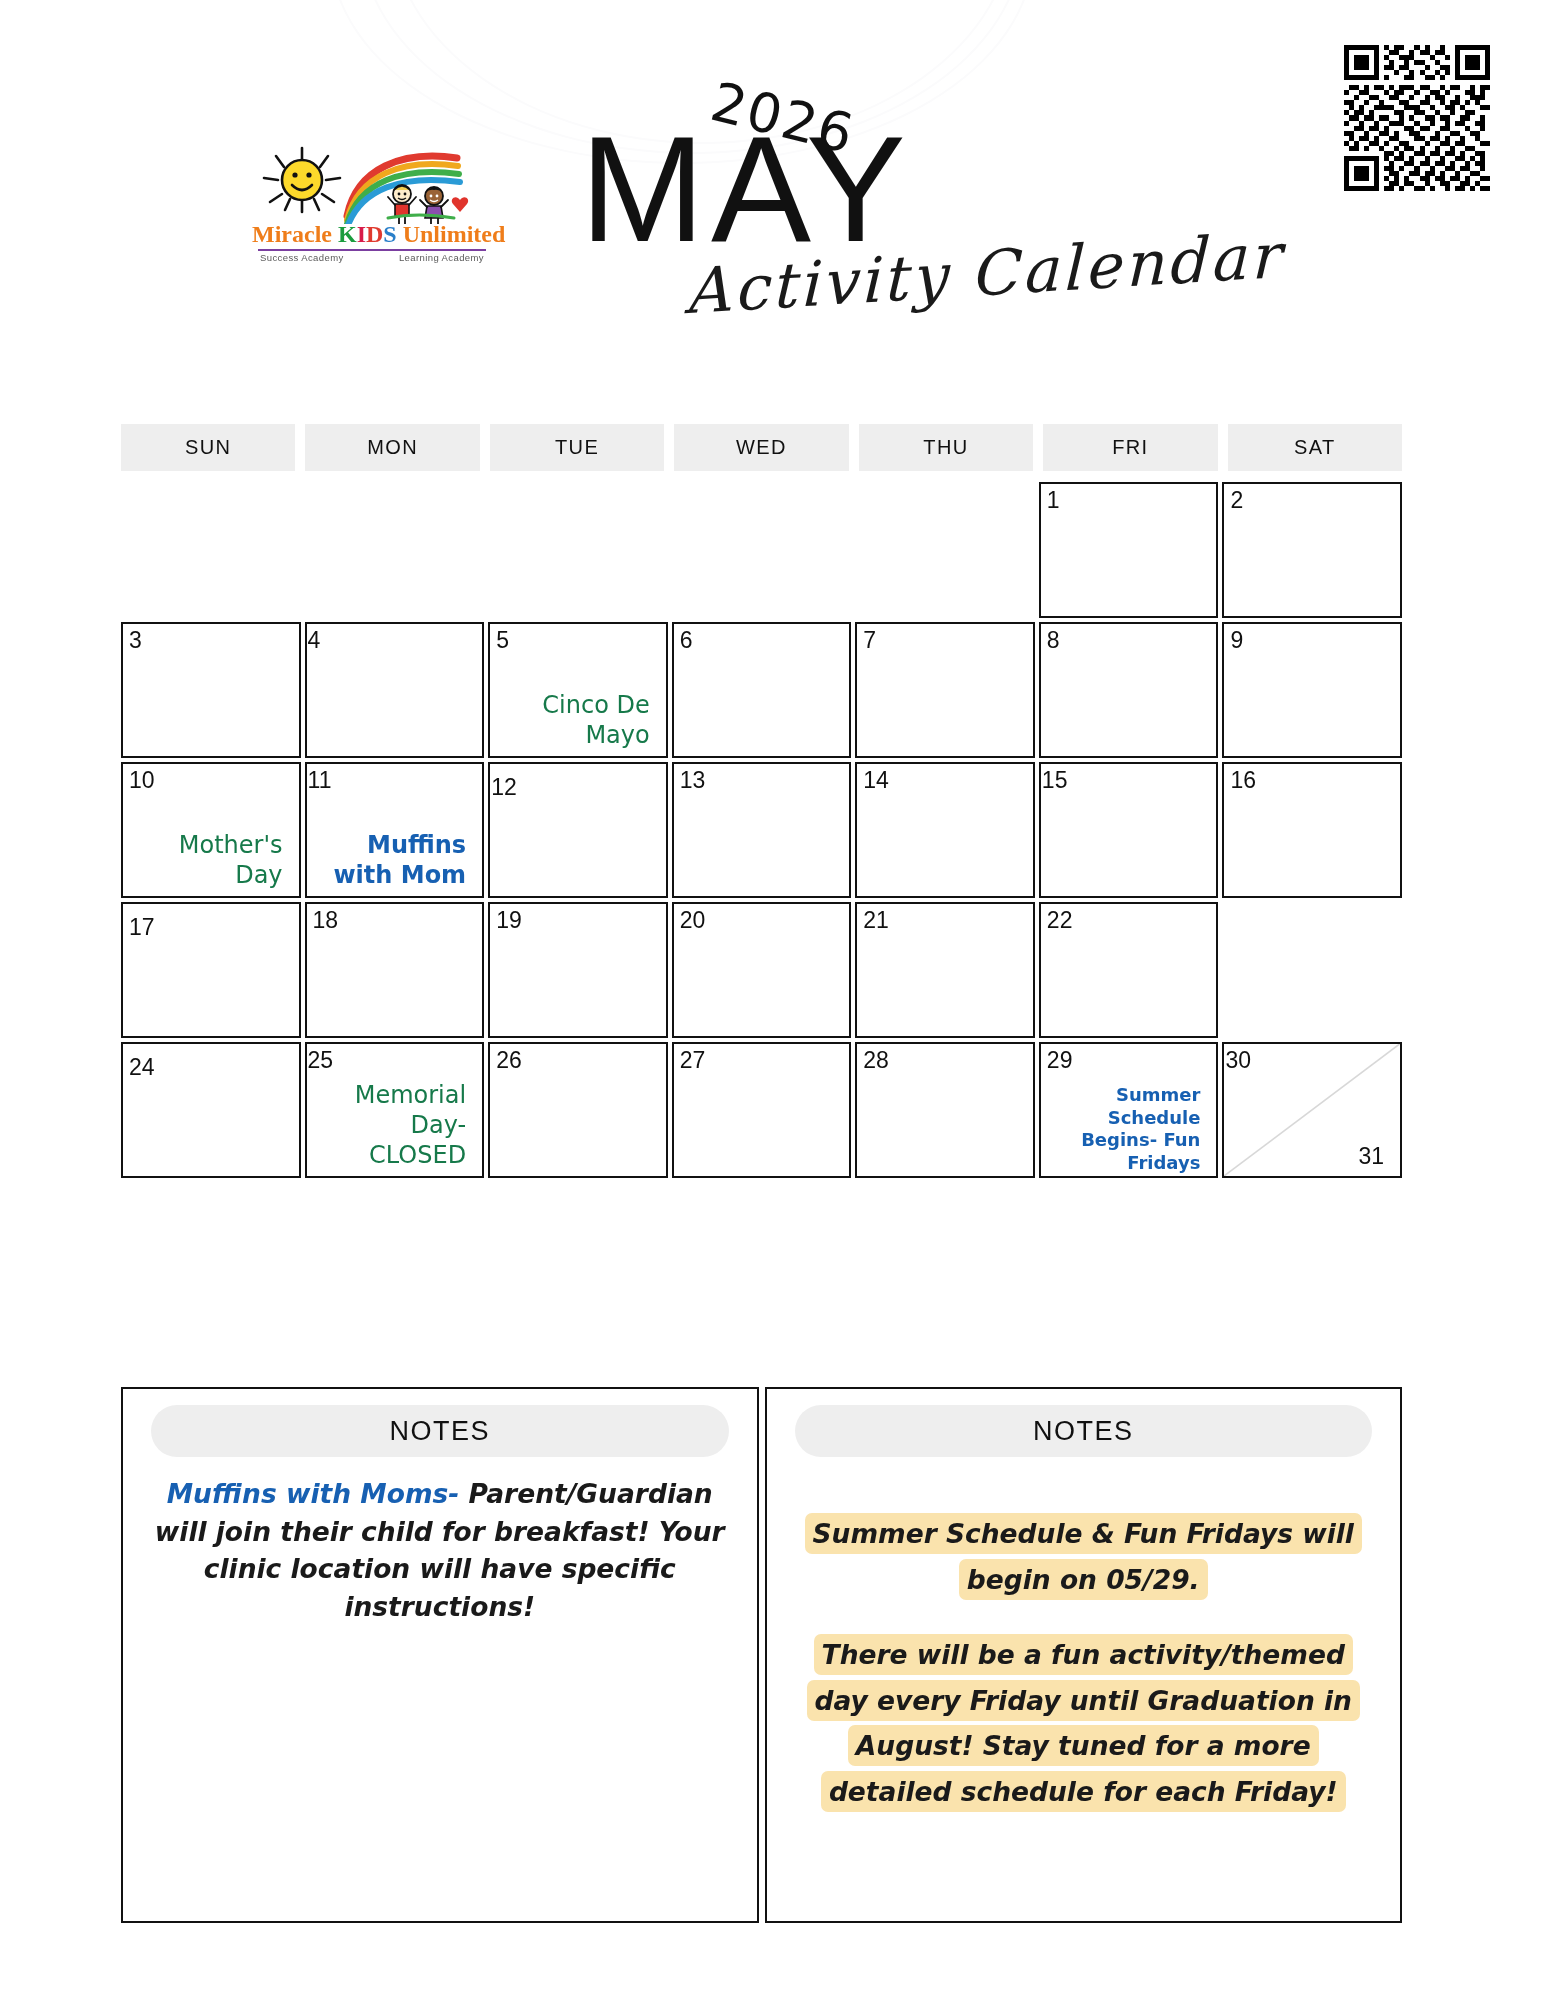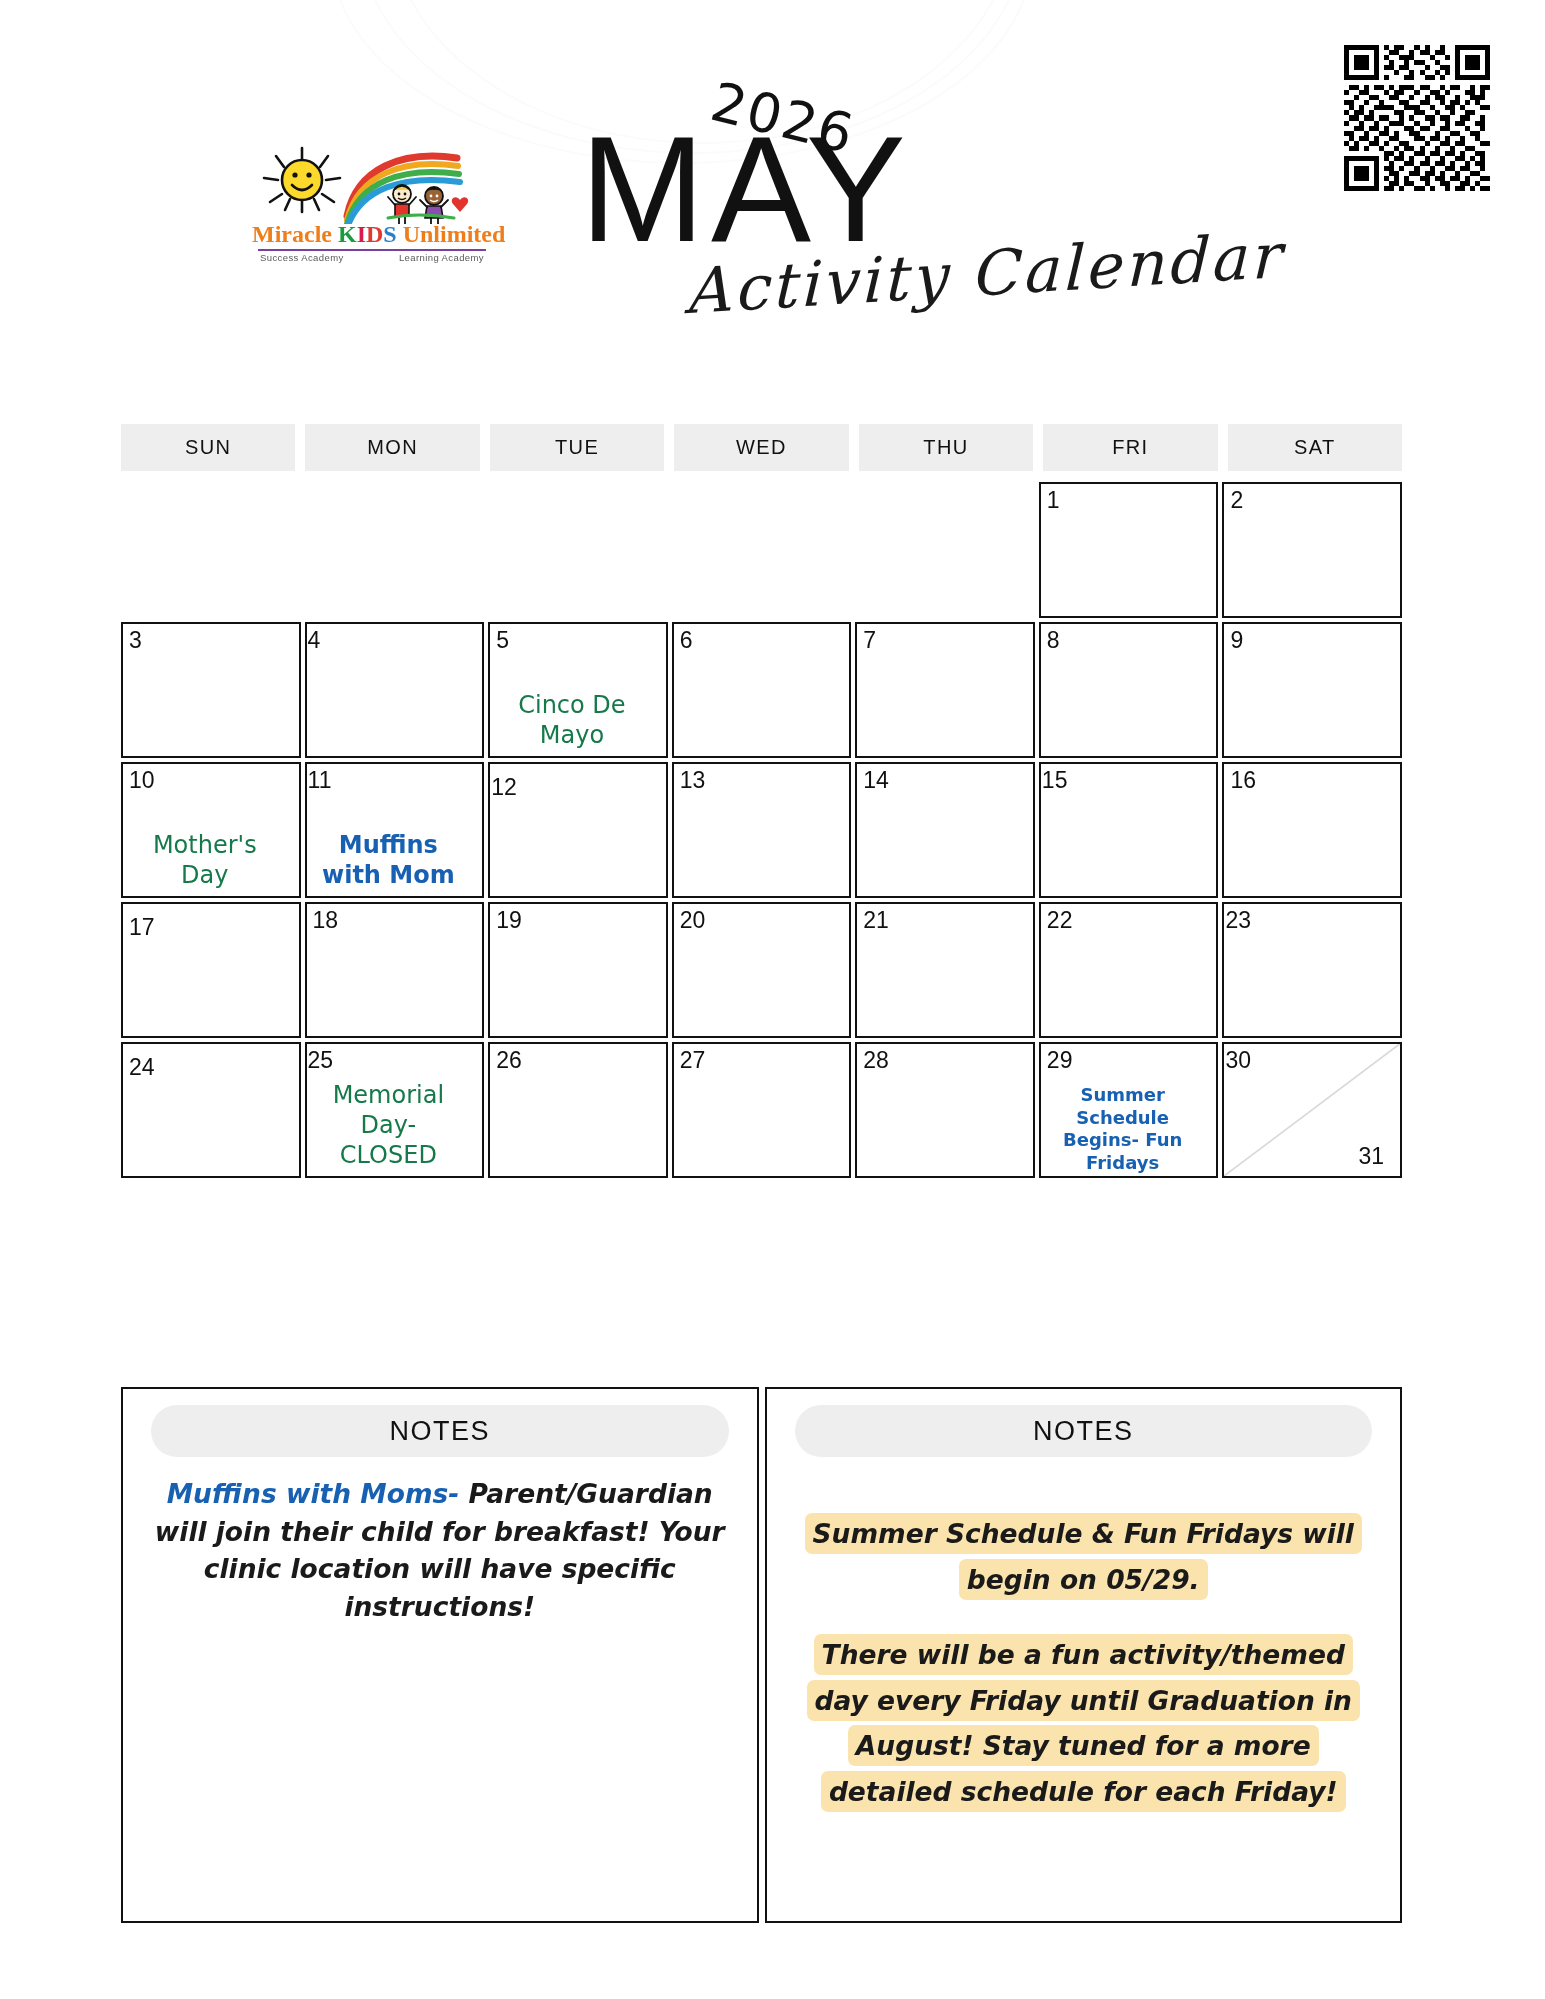--- a/index.html
+++ b/index.html
@@ -187,21 +187,21 @@
     font-weight: 300;
     color: #111;
   }
   .daynum.nudge-l { left: 1px; }
   .daynum.nudge-d { top: 10px; }
   .evt {
     position: absolute;
     left: 4px;
     right: 16px;
     bottom: 6px;
-    text-align: center;
+    text-align: right;
     line-height: 1.25;
   }
   .evt.green {
     color: #16794a;
     font-family: "DejaVu Sans", sans-serif;
     font-size: 24px;
     font-weight: 400;
   }
   .evt.blue {
     color: #1760b2;
@@ -670,23 +670,20 @@
         </div>
         <div class="cell filled">
           <div class="daynum">20</div>
         </div>
         <div class="cell filled">
           <div class="daynum">21</div>
         </div>
         <div class="cell filled">
           <div class="daynum">22</div>
         </div>
-        <div class="cell filled">
-          <div class="daynum nudge-l">23</div>
-        </div>
       </div>
       <div class="week">
         <div class="cell filled">
           <div class="daynum nudge-d">24</div>
         </div>
         <div class="cell filled">
           <div class="daynum nudge-l">25</div>
           <div class="evt green">Memorial Day- CLOSED</div>
         </div>
         <div class="cell filled">

